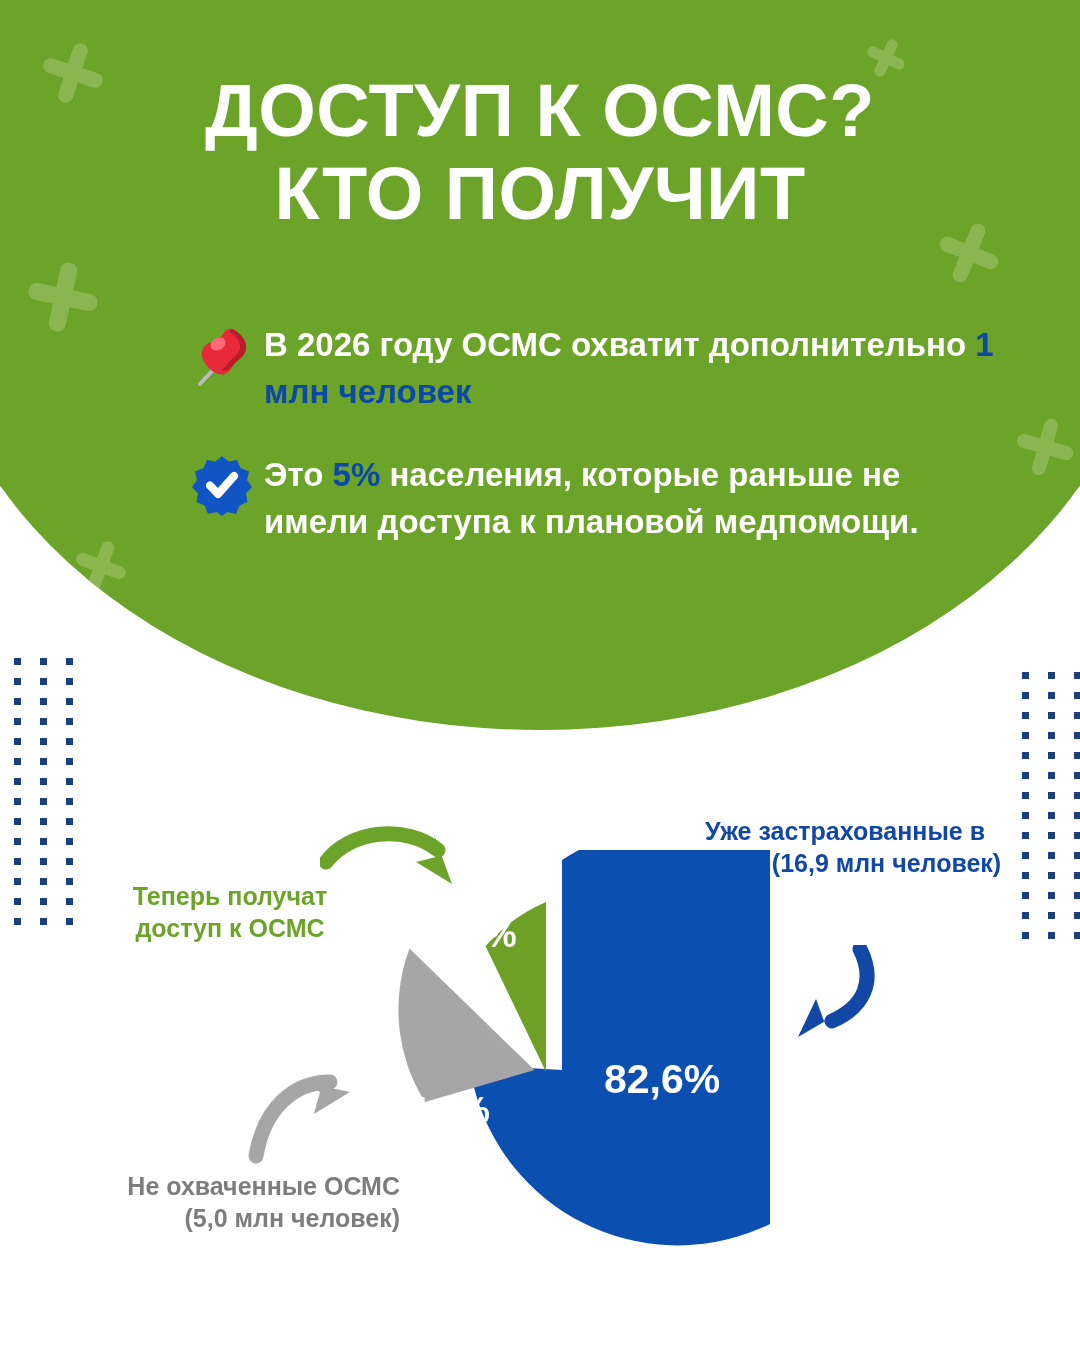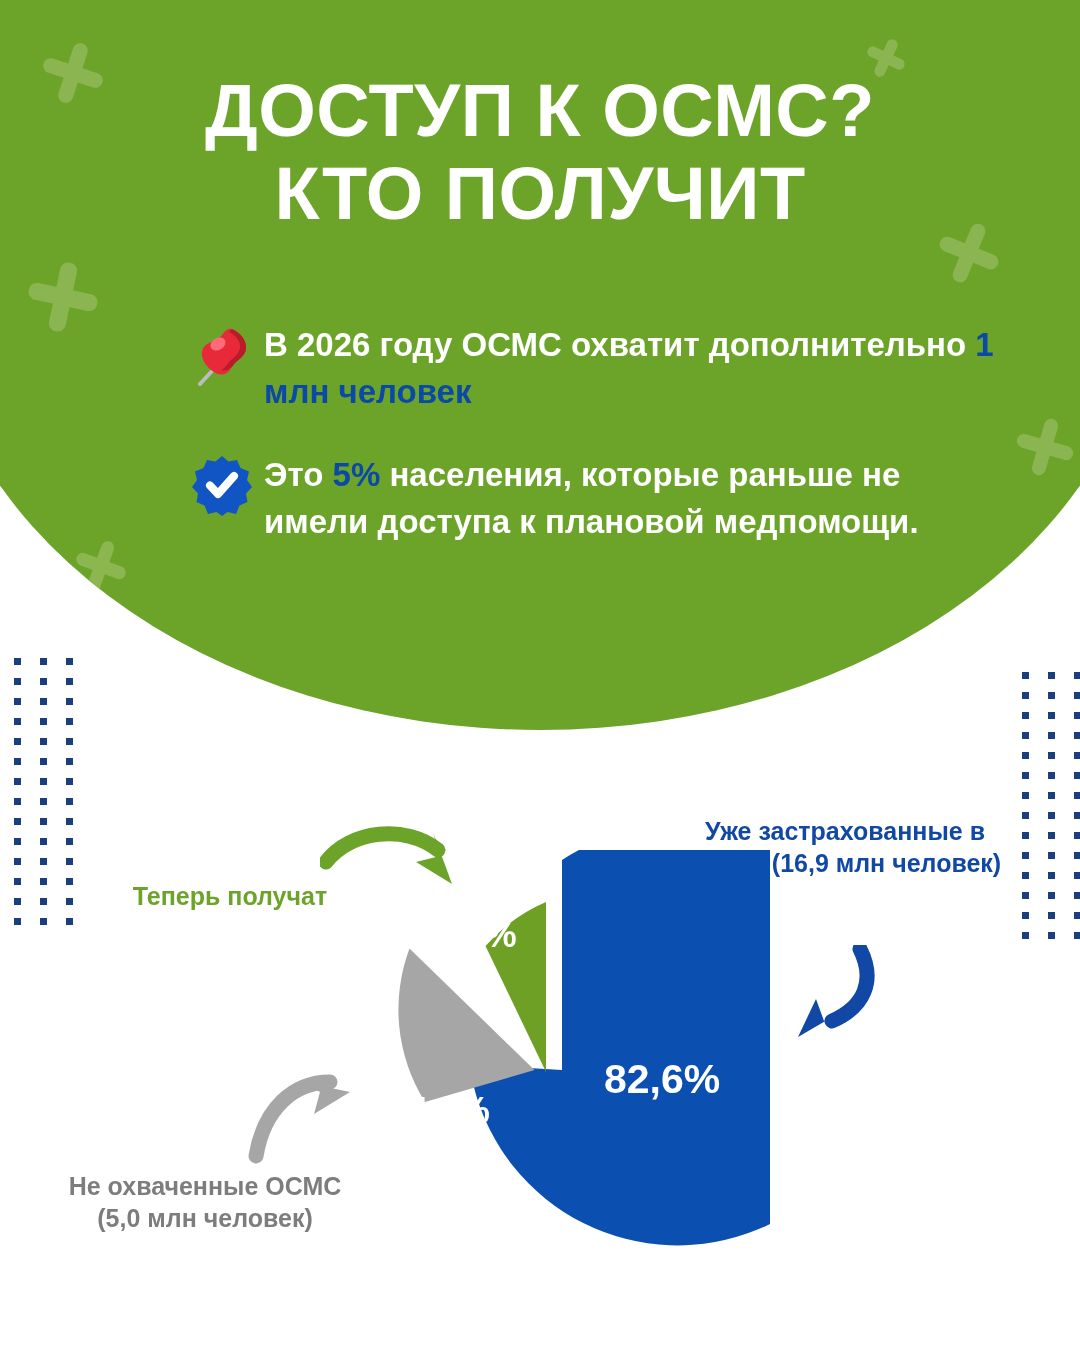--- a/index.html
+++ b/index.html
@@ -55,21 +55,21 @@
   .dots i{position:absolute;width:7px;height:7px;background:#1b3f7e;display:block;}
 
   
   .chart-area{position:absolute;left:0;top:740px;width:1080px;height:610px;}
 
   .pie-wrap{position:absolute;left:330px;top:110px;width:440px;height:440px;}
 
   .lbl{position:absolute;font-weight:bold;line-height:1.28;}
   .lbl-blue{color:#1147a5;font-size:25px;text-align:center;width:360px;left:665px;top:75px;}
   .lbl-green{color:#6ca329;font-size:25px;text-align:center;width:290px;left:85px;top:140px;}
-  .lbl-gray{color:#7d7d7d;font-size:25px;text-align:center;width:390px;left:10px;top:430px;}
+  .lbl-gray{color:#7d7d7d;font-size:25px;text-align:right;width:390px;left:10px;top:430px;}
 
   .arrow{position:absolute;}
 
   .slice-val{
     position:absolute;color:#ffffff;font-weight:bold;
     white-space:nowrap;
   }
   .val-blue{font-size:41px;left:604px;top:1056px;}
   .val-gray{font-size:37px;left:385px;top:1062px;margin-top:28px;}
   .val-green{font-size:35px;left:466px;top:915px;}
@@ -232,20 +232,21 @@
       <i style="left:26px;top:260px"></i>
       <i style="left:52px;top:260px"></i>
     </div>
 
   <div class="chart-area">
 
     <div class="lbl lbl-blue">Уже застрахованные в ОСМС (16,9 млн человек)</div>
 
     <div class="lbl lbl-green">
       <div>Теперь получат</div>
+      <div>доступ к ОСМС</div>
     </div>
 
     <div class="lbl lbl-gray">
       <div>Не охваченные ОСМС</div>
       <div>(5,0 млн человек)</div>
     </div>
 
     <svg class="arrow" style="left:320px;top:82px;" width="170" height="80" viewBox="0 0 170 80">
       <path d="M6 40 C30 8 86 2 118 28" stroke="#6ca329" stroke-width="15" fill="none" stroke-linecap="round"></path>
       <path d="M132 62 L96 40 L120 34 L113 10 Z" fill="#6ca329"></path>

